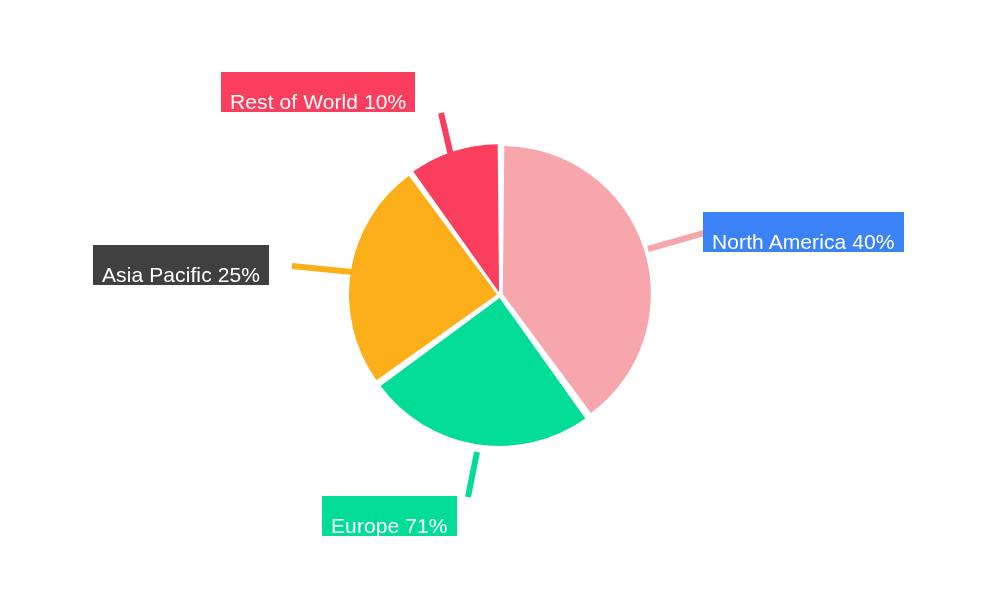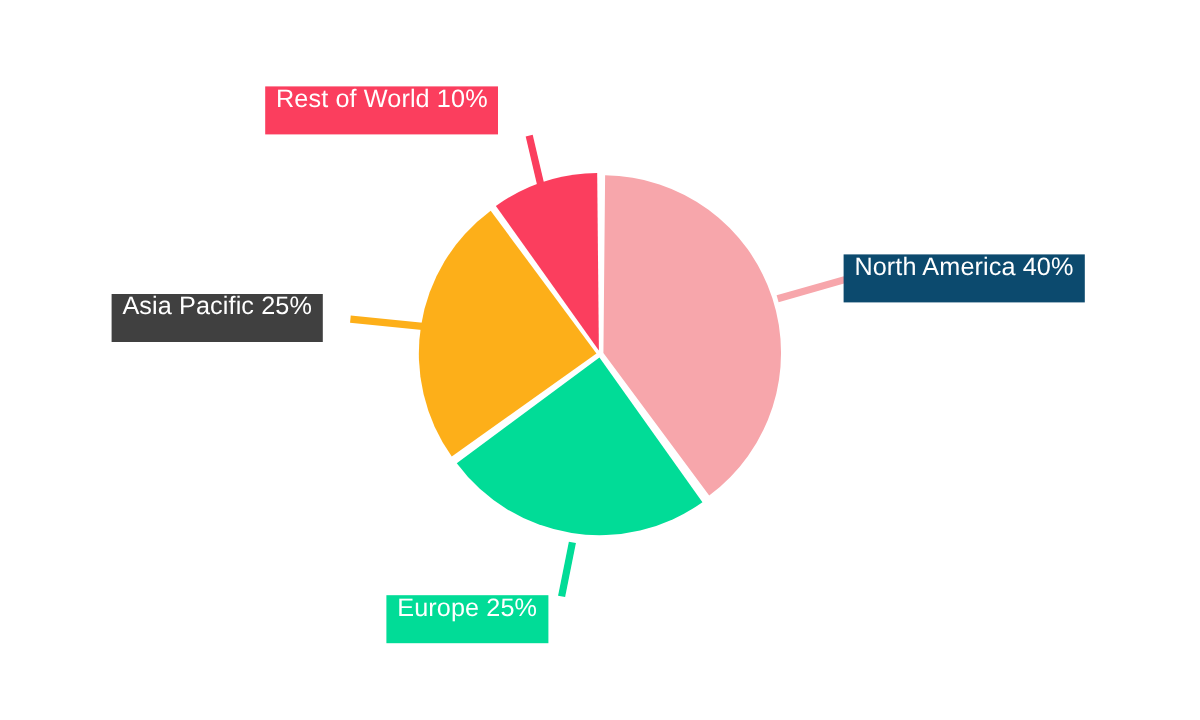--- a/index.html
+++ b/index.html
@@ -23,21 +23,21 @@
   #pie-svg {
     position: absolute;
     left: 0;
     top: 0;
     width: 1000px;
     height: 600px;
   }
   .callout-label {
     position: absolute;
     display: flex;
-    align-items: flex-start;
+    align-items: flex-end;
     justify-content: center;
     box-sizing: border-box;
     color: #ffffff;
     font-family: "Liberation Sans", sans-serif;
     font-size: 21px;
     line-height: 1;
     letter-spacing: 0.1px;
     white-space: nowrap;
     padding: 0 9px;
     height: 40px;
@@ -80,29 +80,29 @@
 
       <path id="slice-europe" fill="#01dc97" d="M 585.37 418.53 A 148 148 0 0 1 380.64 386.10 L 499.53 297.96 Z"></path>
 
       <path id="slice-asia-pacific" fill="#fdaf19" d="M 376.47 380.37 A 148 148 0 0 1 408.90 175.64 L 497.04 294.53 Z"></path>
 
       <path id="slice-rest-of-world" fill="#fb3e5e" d="M 413.23 171.58 A 148 148 0 0 1 497.65 144.15 L 499.07 292.15 Z"></path>
 
     </g>
   </svg>
 
-  <div class="callout-label" id="label-north-america" style="background:#0c4a6e;">
+  <div class="callout-label" id="label-north-america" style="background:#3b82f6;">
     <span>North America 40%</span>
   </div>
 
   <div class="callout-label" id="label-rest-of-world" style="background:#fb3e5e;">
     <span>Rest of World 10%</span>
   </div>
 
   <div class="callout-label" id="label-asia-pacific" style="background:#404040;">
     <span>Asia Pacific 25%</span>
   </div>
 
   <div class="callout-label" id="label-europe" style="background:#01dc97;">
-    <span>Europe 25%</span>
+    <span>Europe 71%</span>
   </div>
 
 </div>
 
 </body></html>

